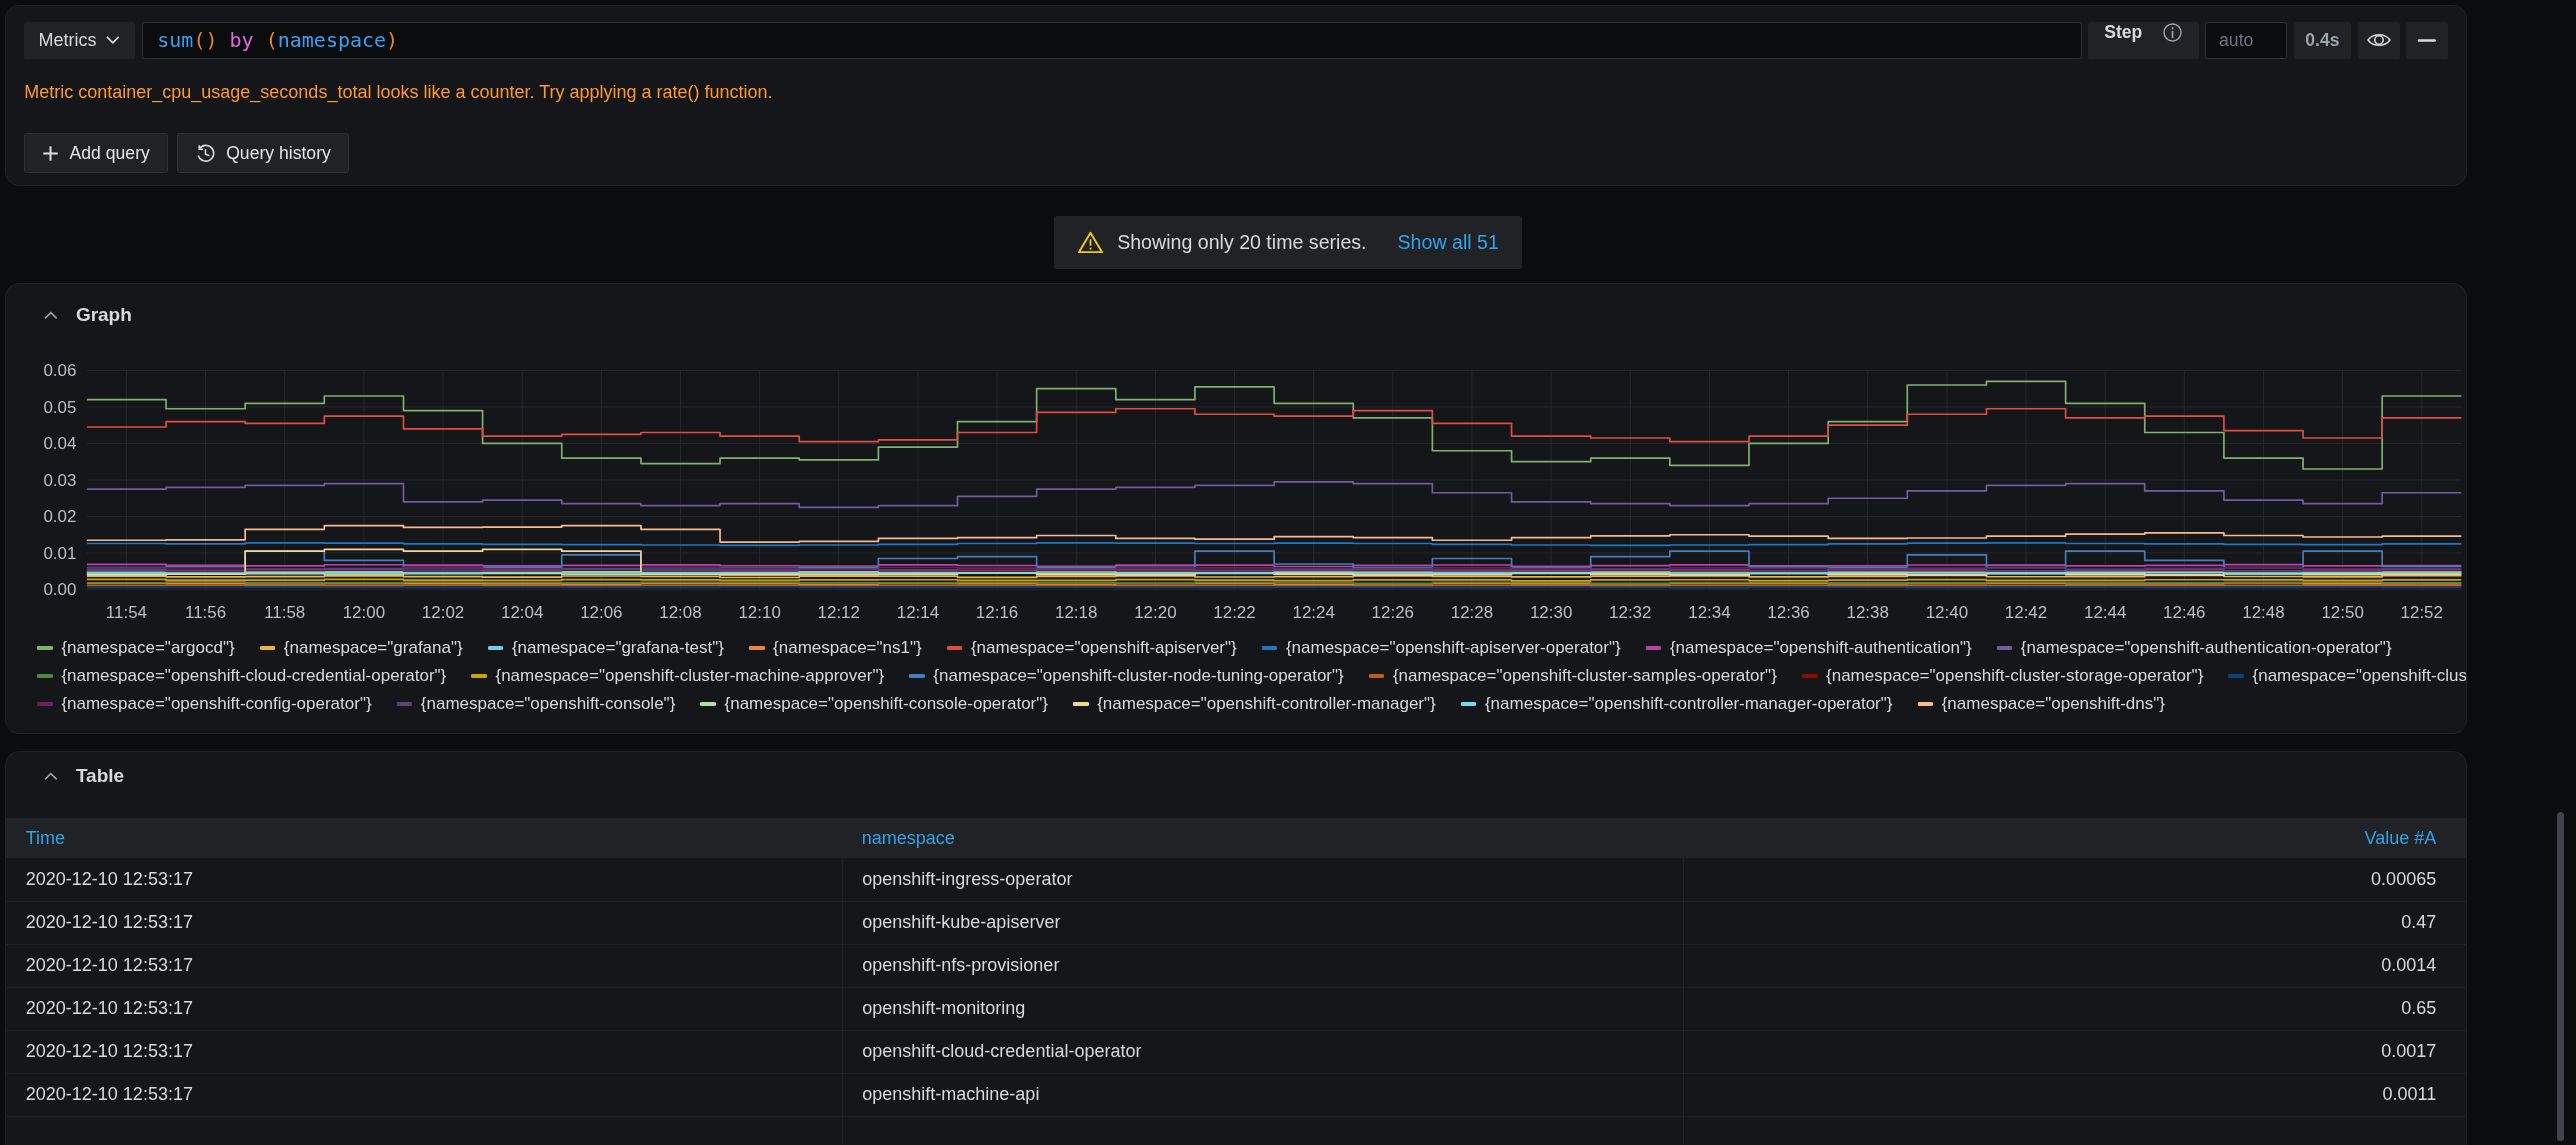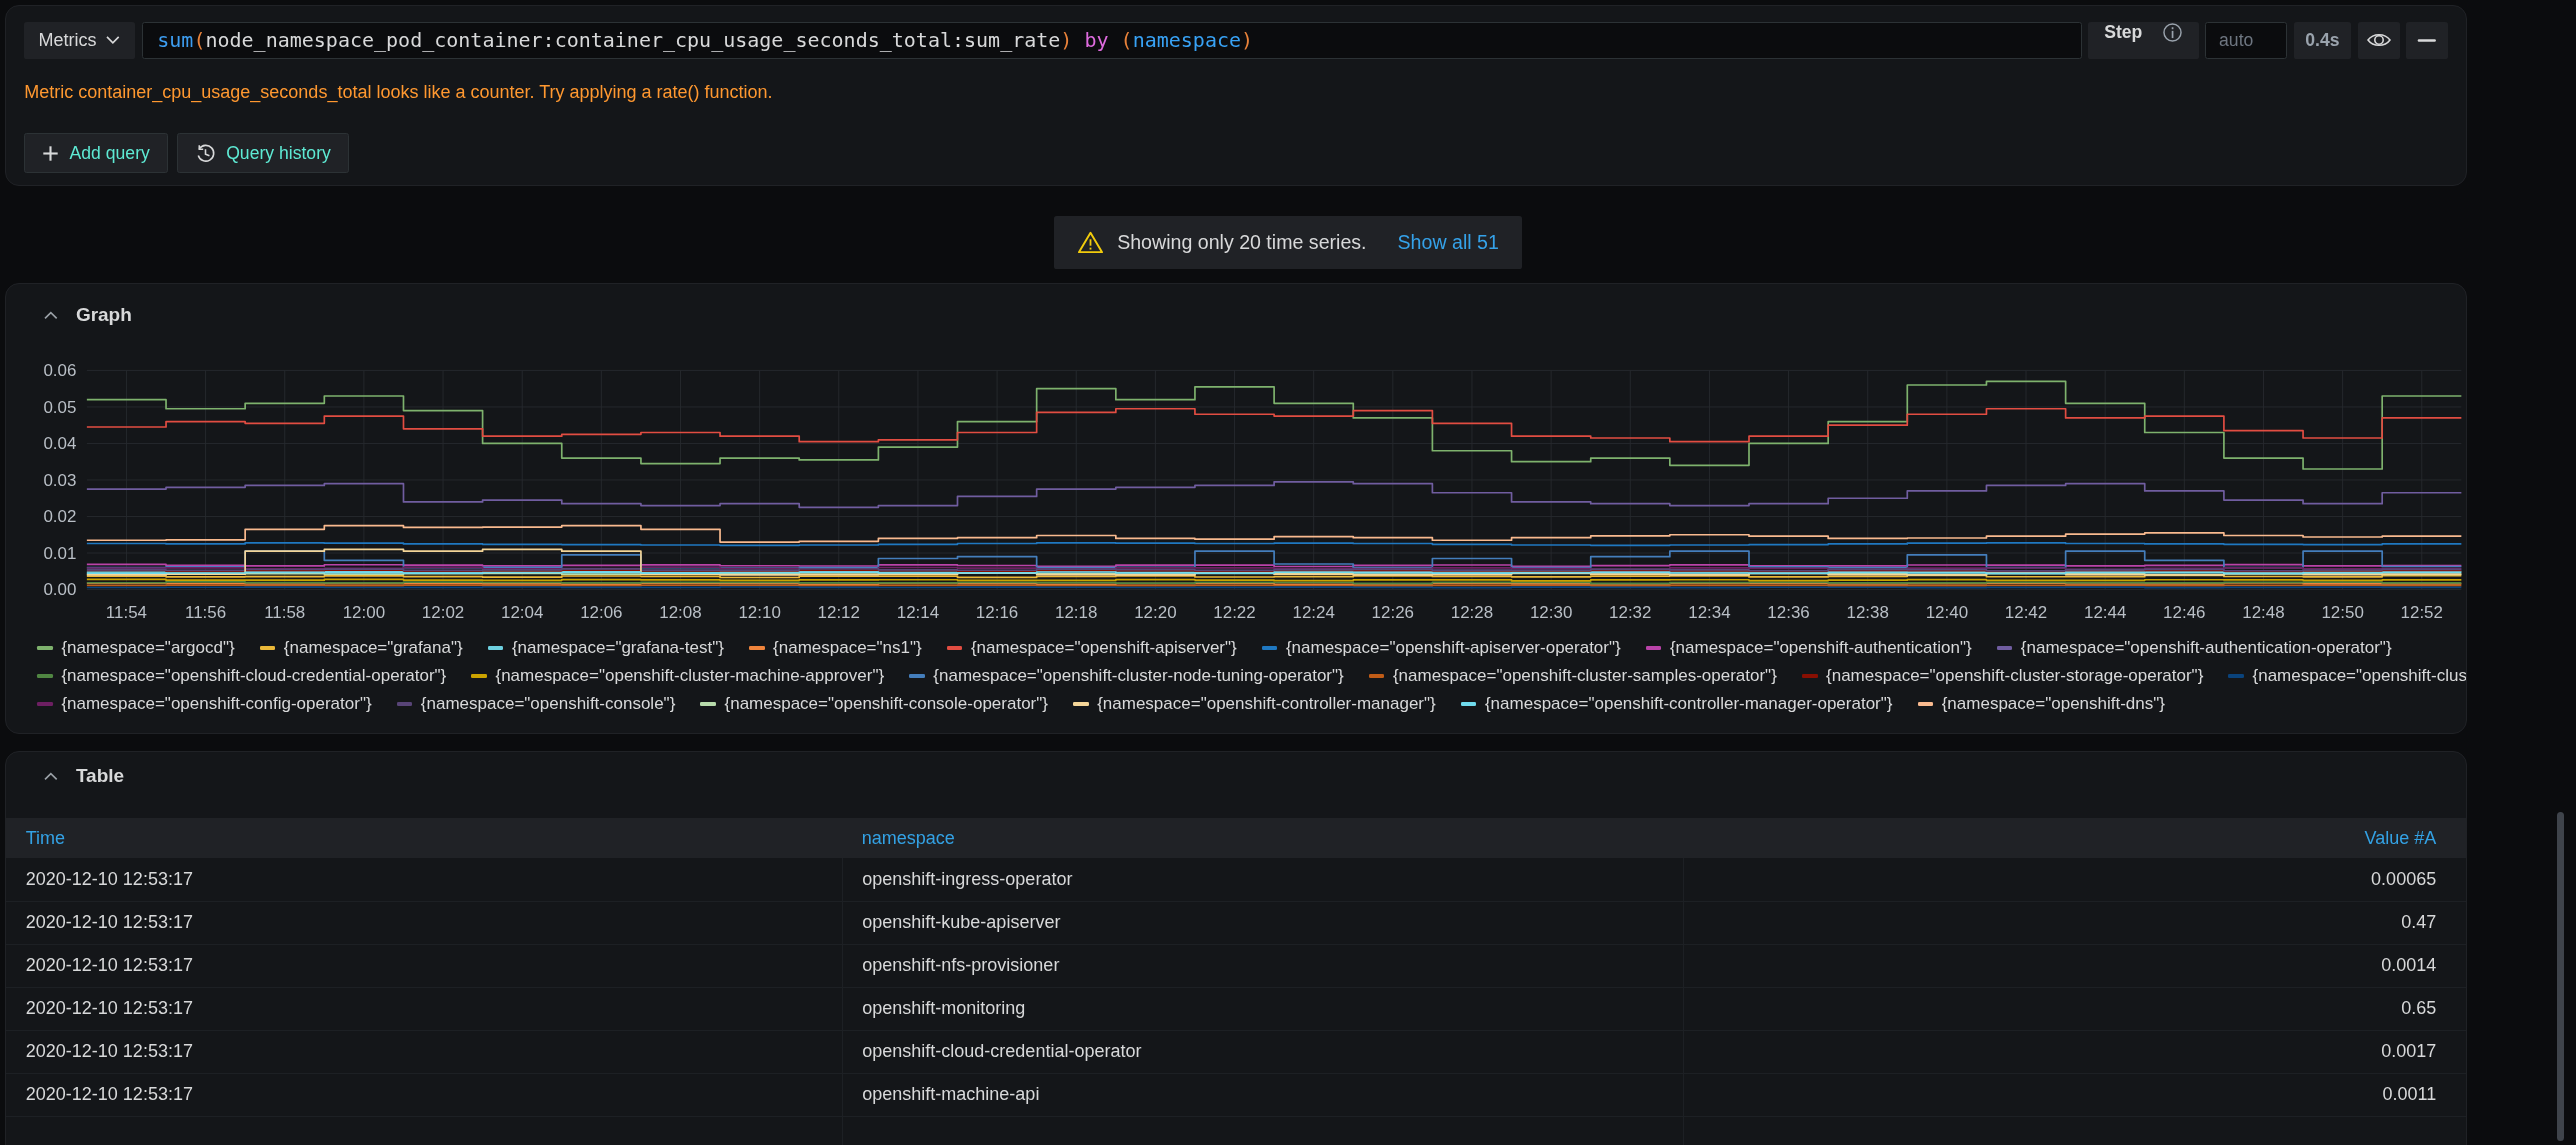--- a/index.html
+++ b/index.html
@@ -53,21 +53,21 @@
   }
   .icon-btn {
     flex: 0 0 42px; background: #202226; border-radius: 2.6px;
     display: flex; align-items: center; justify-content: center; cursor: pointer;
     color: #d8d9da;
   }
   .warning-line { margin-top: 23.5px; font-size: 18px; color: #ff9830; }
   .actions-row { margin-top: 30px; display: flex; gap: 9px; }
   .btn {
     background: #202226; border: 0.7px solid #2c3235; border-radius: 2.6px;
-    height: 40px; padding: 0 17px; font-size: 17.6px; color: #5eead4;
+    height: 40px; padding: 0 17px; font-size: 17.6px; color: #e5e5e5;
     display: inline-flex; align-items: center; gap: 10.4px; cursor: pointer; justify-content: flex-end;
   }
   
   .notice-row { display: flex; justify-content: center; margin-top: 30px; }
   .notice {
     background: #202226; border-radius: 2.6px; height: 53px;
     display: inline-flex; align-items: center; gap: 13px; padding: 0 23.5px;
     font-size: 19.6px; color: #d8d9da;
   }
   .notice a { color: #35a2e9; text-decoration: none; cursor: pointer; margin-left: 18px; }
@@ -109,21 +109,21 @@
 <body>
 
 <div class="panel" id="query-panel">
   <div class="query-row">
     <div class="metrics-btn">
       <span>Metrics</span>
       <svg width="15.7" height="10.4" viewBox="0 0 24 16">
         <polyline points="3,3 12,12 21,3" fill="none" stroke="#d8d9da" stroke-width="2.5"></polyline>
       </svg>
     </div>
-    <div class="query-input"><span class="tok-fn">sum</span><span class="tok-par">(</span><span class="tok-met">node_namespace_pod_container:container_cpu_usage_seconds_total:sum_rate</span><span class="tok-par">)</span><span> </span><span class="tok-by">by</span><span> </span><span class="tok-par">(</span><span class="tok-lbl">namespace</span><span class="tok-par">)</span></div>
+    <div class="query-input"><span class="tok-fn">sum</span><span class="tok-par">(</span><span class="tok-par">)</span><span> </span><span class="tok-by">by</span><span> </span><span class="tok-par">(</span><span class="tok-lbl">namespace</span><span class="tok-par">)</span></div>
     <div class="step-box">
       <span>Step</span>
       <svg width="21" height="21" viewBox="0 0 32 32">
         <circle cx="16" cy="16" r="13" fill="none" stroke="#9aa3ad" stroke-width="2.2"></circle>
         <rect x="14.8" y="13.5" width="2.6" height="11" fill="#9aa3ad"></rect>
         <rect x="14.8" y="8" width="2.6" height="3" fill="#9aa3ad"></rect>
       </svg>
     </div>
     <div class="auto-input">
       <span>auto</span>

